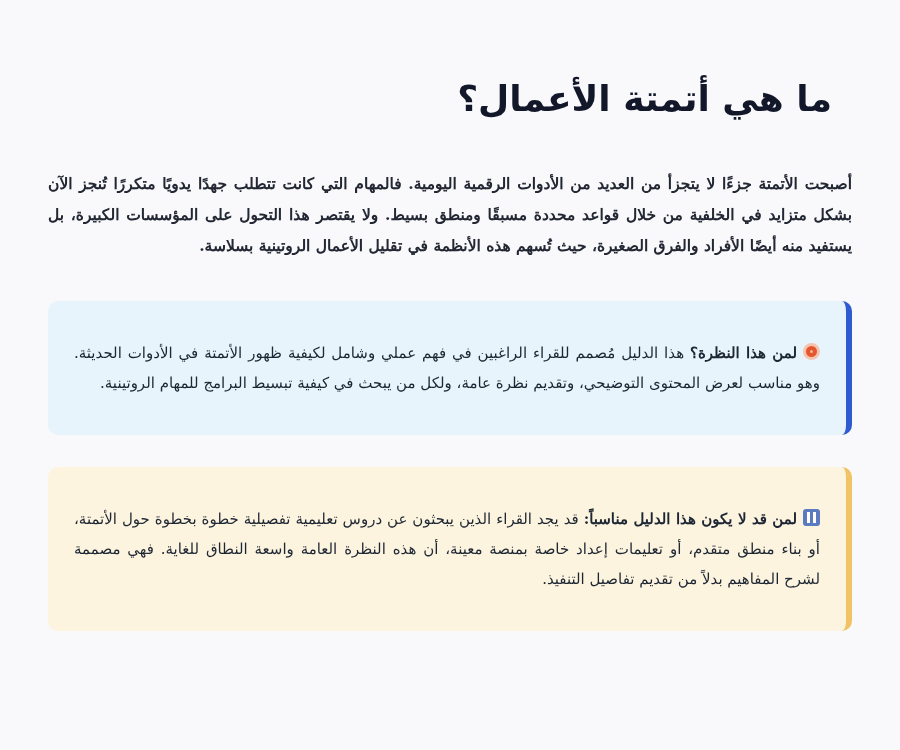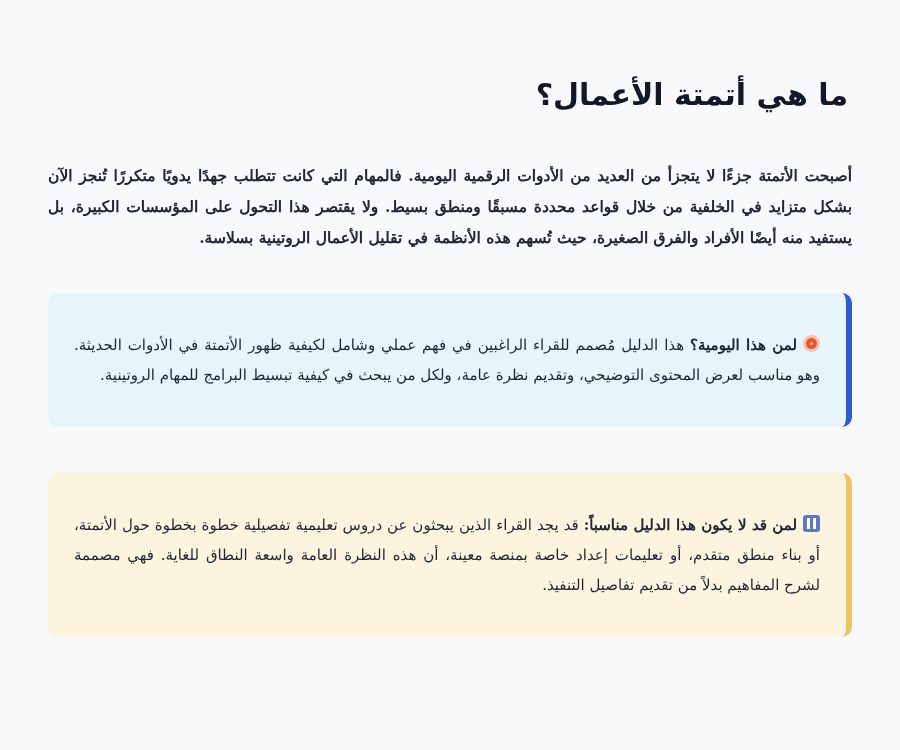--- a/index.html
+++ b/index.html
@@ -15,25 +15,25 @@
     overflow: hidden;
   }
   .page {
     width: 900px;
     height: 750px;
     box-sizing: border-box;
     padding: 56px 40px 0 40px;
     position: relative;
   }
   .page-title {
-    font-size: 30px;
+    font-size: 36px;
     font-weight: bold;
     text-align: right;
     color: #12182a;
-    margin: 18px 12px 0 0;
+    margin: 18px 28px 0 0;
     letter-spacing: 0px;
     line-height: 1.4;
   }
   .intro {
     margin: 44px 8px 0 8px;
     font-family: "DejaVu Serif", "Liberation Serif", serif;
     font-size: 15.5px;
     line-height: 2.0;
     text-align: justify;
     text-align-last: right;
@@ -54,21 +54,21 @@
     text-align-last: right;
     direction: rtl;
   }
   .callout-info {
     margin-top: 40px;
     background: #e8f4fc;
     border-right: 6px solid #2f5bd0;
     color: #1d2633;
   }
   .callout-warn {
-    margin-top: 46px;
+    margin-top: 32px;
     background: #fdf4df;
     border-right: 6px solid #f0c465;
     color: #1d2633;
   }
   .callout .lead {
     font-weight: bold;
   }
   .badge-icon {
     display: inline-block;
     width: 17px;
@@ -112,21 +112,21 @@
 <body>
 
 <div class="page">
 
   <h1 class="page-title">ما هي أتمتة الأعمال؟</h1>
 
   <p class="intro">أصبحت الأتمتة جزءًا لا يتجزأ من العديد من الأدوات الرقمية اليومية. فالمهام التي كانت تتطلب جهدًا يدويًا متكررًا تُنجز الآن بشكل متزايد في الخلفية من خلال قواعد محددة مسبقًا ومنطق بسيط. ولا يقتصر هذا التحول على المؤسسات الكبيرة، بل يستفيد منه أيضًا الأفراد والفرق الصغيرة، حيث تُسهم هذه الأنظمة في تقليل الأعمال الروتينية بسلاسة.</p>
 
   <div class="callout callout-info">
     <p>
-      <span class="badge-icon icon-target"></span><span class="lead">لمن هذا اليومية؟</span><span> هذا الدليل مُصمم للقراء الراغبين في فهم عملي وشامل لكيفية ظهور الأتمتة في الأدوات الحديثة. وهو مناسب لعرض المحتوى التوضيحي، وتقديم نظرة عامة، ولكل من يبحث في كيفية تبسيط البرامج للمهام الروتينية.</span>
+      <span class="badge-icon icon-target"></span><span class="lead">لمن هذا النظرة؟</span><span> هذا الدليل مُصمم للقراء الراغبين في فهم عملي وشامل لكيفية ظهور الأتمتة في الأدوات الحديثة. وهو مناسب لعرض المحتوى التوضيحي، وتقديم نظرة عامة، ولكل من يبحث في كيفية تبسيط البرامج للمهام الروتينية.</span>
     </p>
   </div>
 
   <div class="callout callout-warn">
     <p>
       <span class="badge-icon icon-pause"></span><span class="lead">لمن قد لا يكون هذا الدليل مناسباً:</span><span> قد يجد القراء الذين يبحثون عن دروس تعليمية تفصيلية خطوة بخطوة حول الأتمتة، أو بناء منطق متقدم، أو تعليمات إعداد خاصة بمنصة معينة، أن هذه النظرة العامة واسعة النطاق للغاية. فهي مصممة لشرح المفاهيم بدلاً من تقديم تفاصيل التنفيذ.</span>
     </p>
   </div>
 
 </div>

